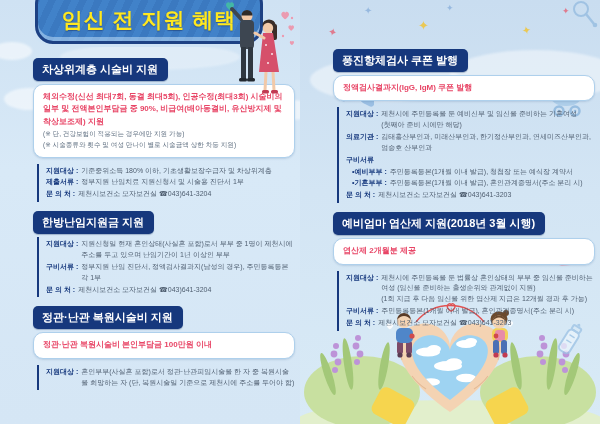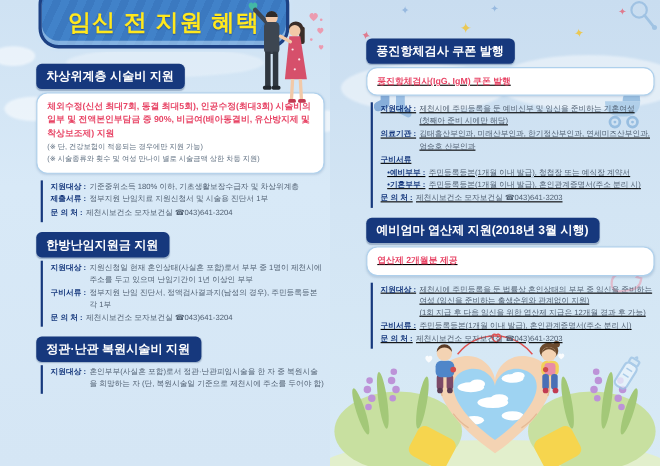--- a/index.html
+++ b/index.html
@@ -25,21 +25,21 @@
   }
   .banner-title{
     color:#ffe81e;font-weight:bold;font-size:21px;letter-spacing:1px;
     padding-bottom:7px;text-shadow:0 1px 1px rgba(20,40,90,.45);white-space:nowrap;
   }
   .couple{position:absolute;left:220px;top:0;width:78px;height:102px;z-index:3;}
 
   
   .content{position:absolute;left:33px;width:262px;z-index:1;}
   .content-left{top:58px;}
-  .content-right{top:35px;text-decoration:underline;}
+  .content-right{top:49px;}
   .sec-title{
     display:inline-block;background:#16387d;color:#fff;font-weight:bold;
     font-size:11px;padding:4px 10px 4px 9px;border-radius:5px;margin-bottom:3px;
     white-space:nowrap;box-shadow:0 1px 1px rgba(20,50,100,.3);
   }
   .sec-box{
     background:#fff;border:1px solid #aed0ec;border-radius:10px;
     padding:5px 9px;margin-bottom:6px;box-shadow:0 1px 2px rgba(50,90,140,.18);
   }
   .red{color:#e84566;font-weight:bold;font-size:8px;line-height:1.55;margin:1px 0;}
@@ -142,20 +142,23 @@
         </div>
         <div class="row">
           <span class="lbl">문 의 처 :</span>
           <span class="val">제천시보건소 모자보건실 ☎043)641-3204</span>
         </div>
       </div>
     </section>
 
     <section>
       <div class="sec-title">정관·난관 복원시술비 지원</div>
+      <div class="sec-box">
+        <p class="red">정관·난관 복원시술비 본인부담금 100만원 이내</p>
+      </div>
       <div class="sec-details">
         <div class="row">
           <span class="lbl">지원대상 :</span>
           <span class="val">혼인부부(사실혼 포함)로서 정관·난관피임시술을 한 자 중 복원시술을 희망하는 자 (단, 복원시술일 기준으로 제천시에 주소를 두어야 함)</span>
         </div>
 
       </div>
     </section>
 
   </div>
@@ -217,21 +220,21 @@
       <line x1="10" y1="18" x2="16" y2="18" stroke="#9cc2e4" stroke-width="1.4"></line>
       <line x1="10" y1="24" x2="16" y2="24" stroke="#9cc2e4" stroke-width="1.4"></line>
     </svg>
   </div>
 
   <div class="content content-right">
 
     <section>
       <div class="sec-title">풍진항체검사 쿠폰 발행</div>
       <div class="sec-box">
-        <p class="red">풍진항체검사(IgG, IgM) 쿠폰 발행</p>
+        <p class="red">정액검사결과지(IgG, IgM) 쿠폰 발행</p>
       </div>
       <div class="sec-details">
         <div class="row">
           <span class="lbl">지원대상 :</span>
           <span class="val">제천시에 주민등록을 둔 예비신부 및 임신을 준비하는 기혼여성
 (첫째아 준비 시에만 해당)</span>
         </div>
         <div class="row">
           <span class="lbl">의료기관 :</span>
           <span class="val">김태홍산부인과, 미래산부인과, 한기정산부인과, 연세미즈산부인과, 엄승호 산부인과</span>

